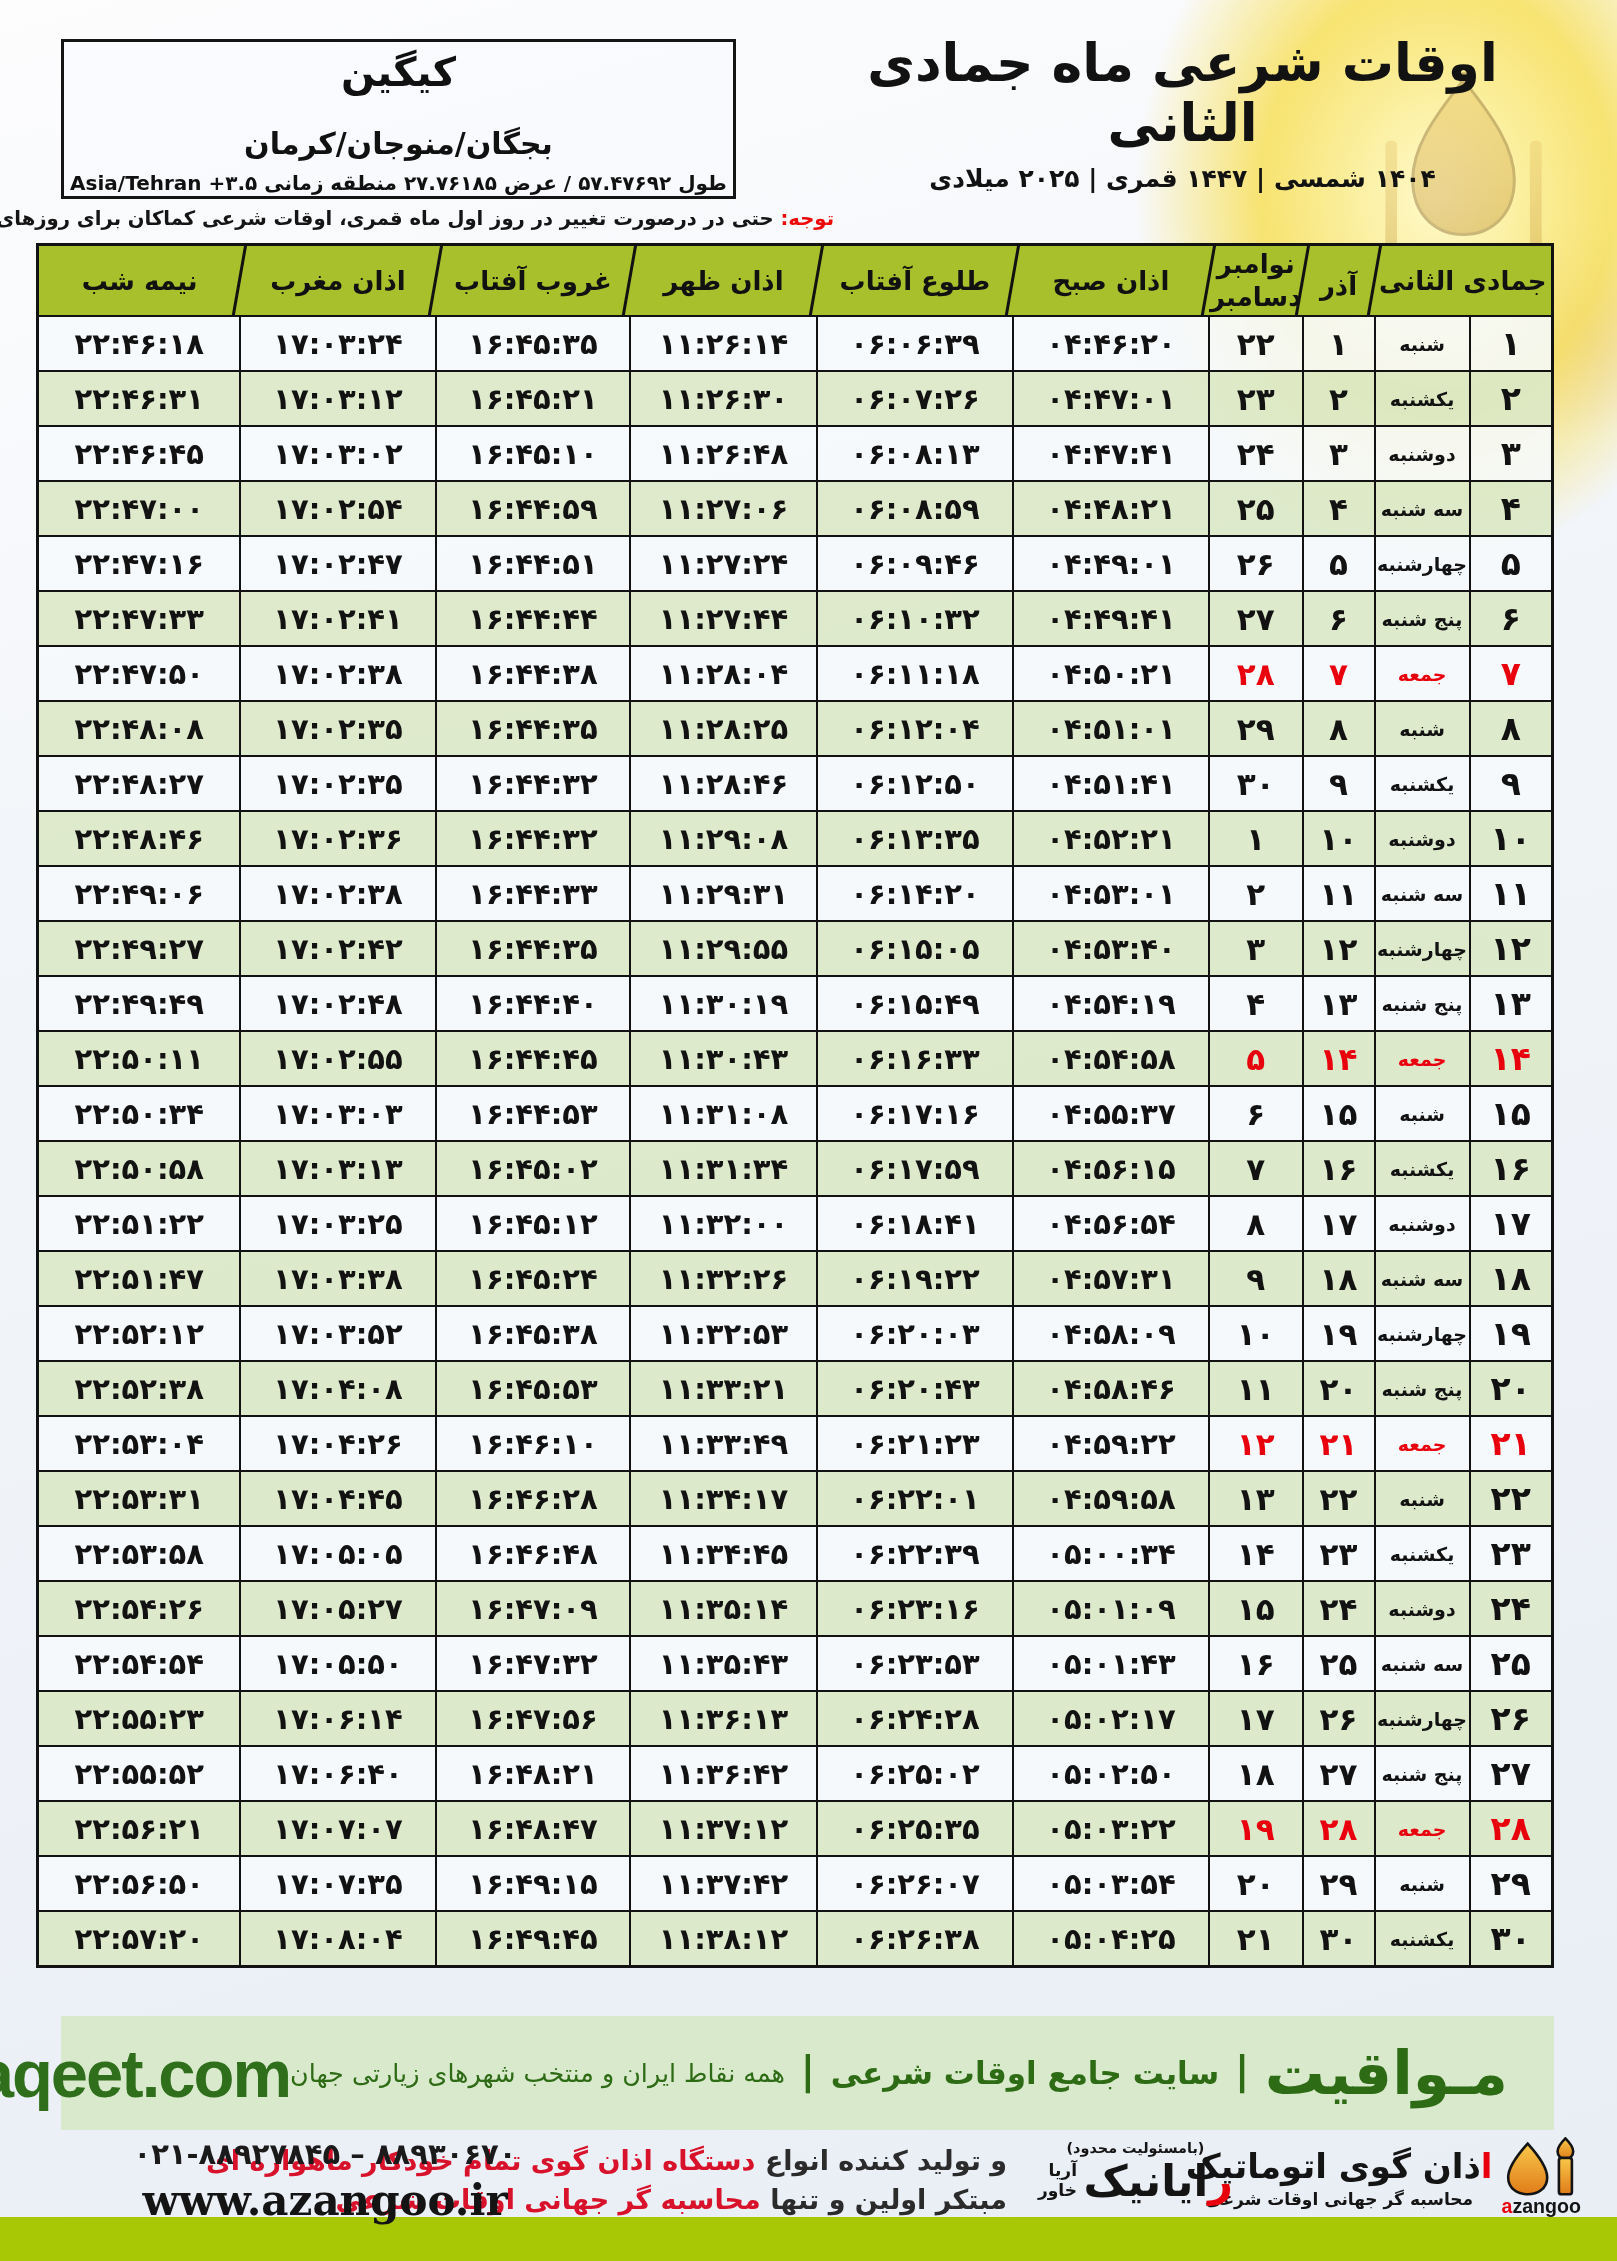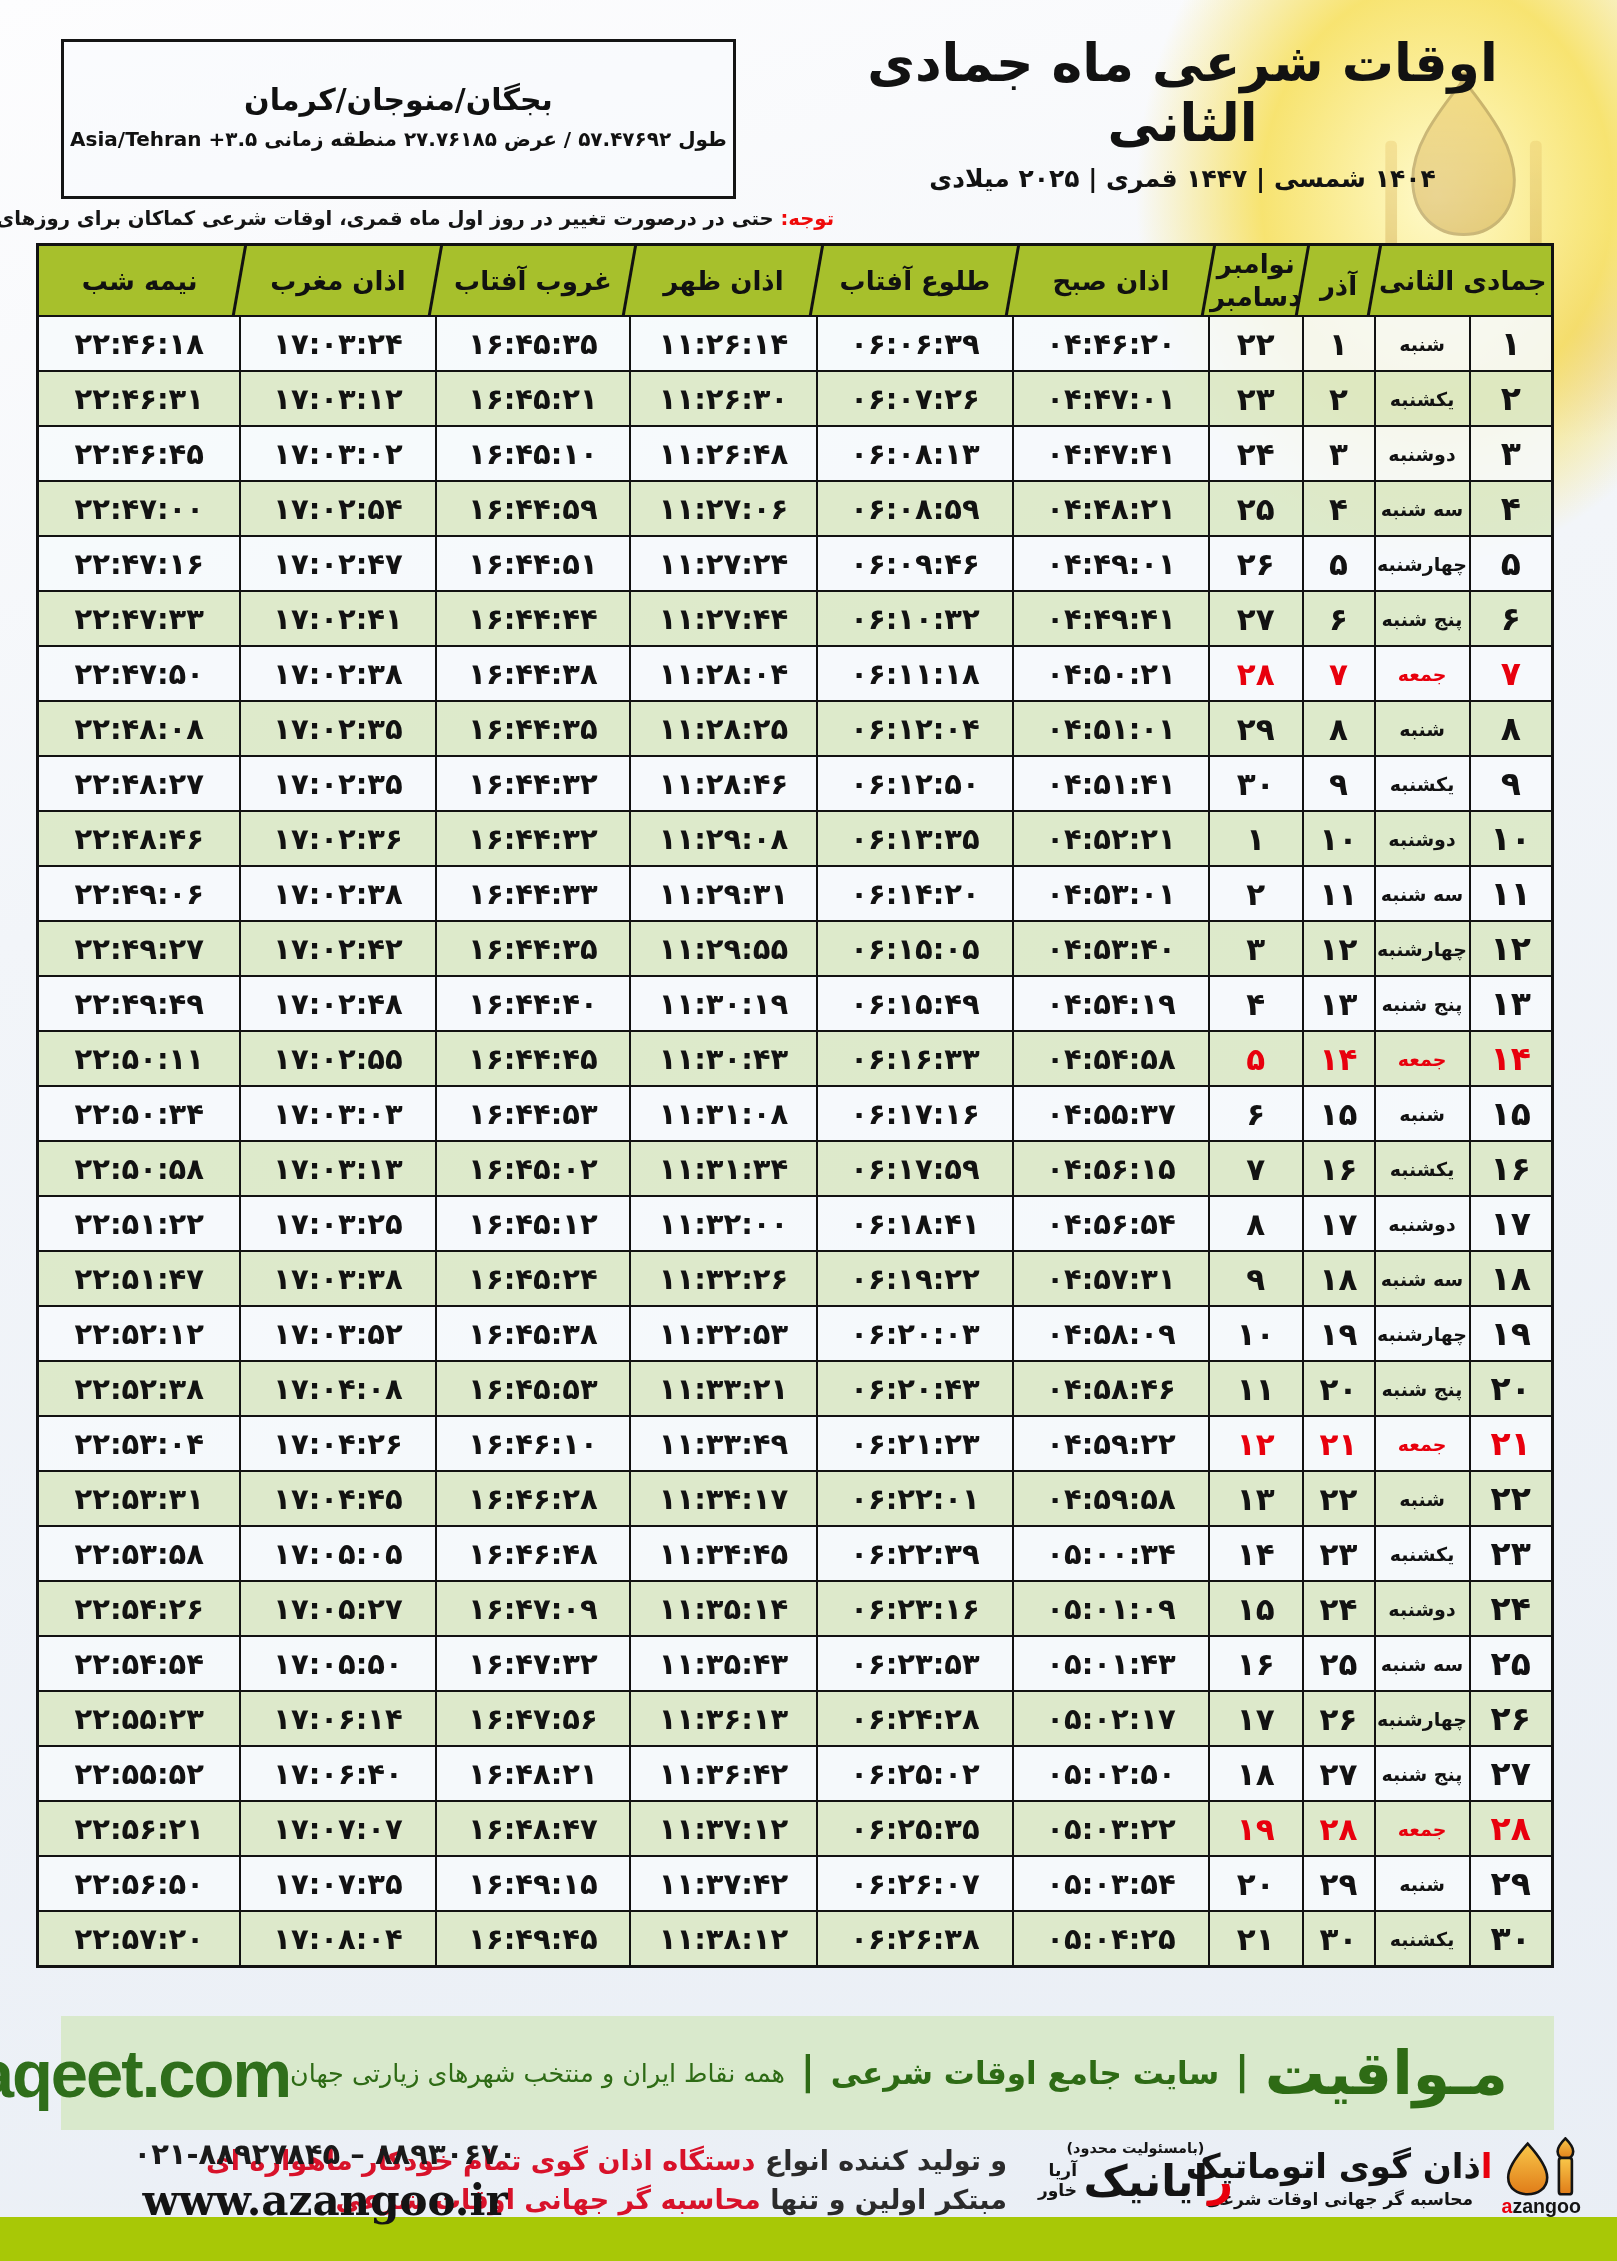--- a/index.html
+++ b/index.html
@@ -114,20 +114,21 @@
     </defs>
     <g opacity="0.55">
       <path d="M110 8 C78 48 58 78 58 110 C58 148 84 166 110 166 C136 166 162 148 162 110 C162 78 142 48 110 8 Z" fill="url(#gold)" stroke="#8a6a2f" stroke-width="3"></path>
       <rect x="106" y="0" width="8" height="16" rx="3" fill="#8a6a2f"></rect>
       <rect x="30" y="70" width="12" height="110" rx="5" fill="url(#gold)" opacity="0.8"></rect>
       <rect x="178" y="70" width="12" height="110" rx="5" fill="url(#gold)" opacity="0.8"></rect>
     </g>
   </svg>
 
   <div class="loc-box">
+    <div class="loc-city">کیگین</div>
     <div class="loc-region">بجگان/منوجان/کرمان</div>
     <div class="loc-coords">طول ۵۷.۴۷۶۹۲ / عرض ۲۷.۷۶۱۸۵ منطقه زمانی Asia/Tehran +۳.۵</div>
   </div>
 
   <div class="title-block">
     <div class="main-title">اوقات شرعی ماه جمادی الثانی</div>
     <div class="years-line">۱۴۰۴ شمسی | ۱۴۴۷ قمری | ۲۰۲۵ میلادی</div>
   </div>
 
   <div class="note-line">

